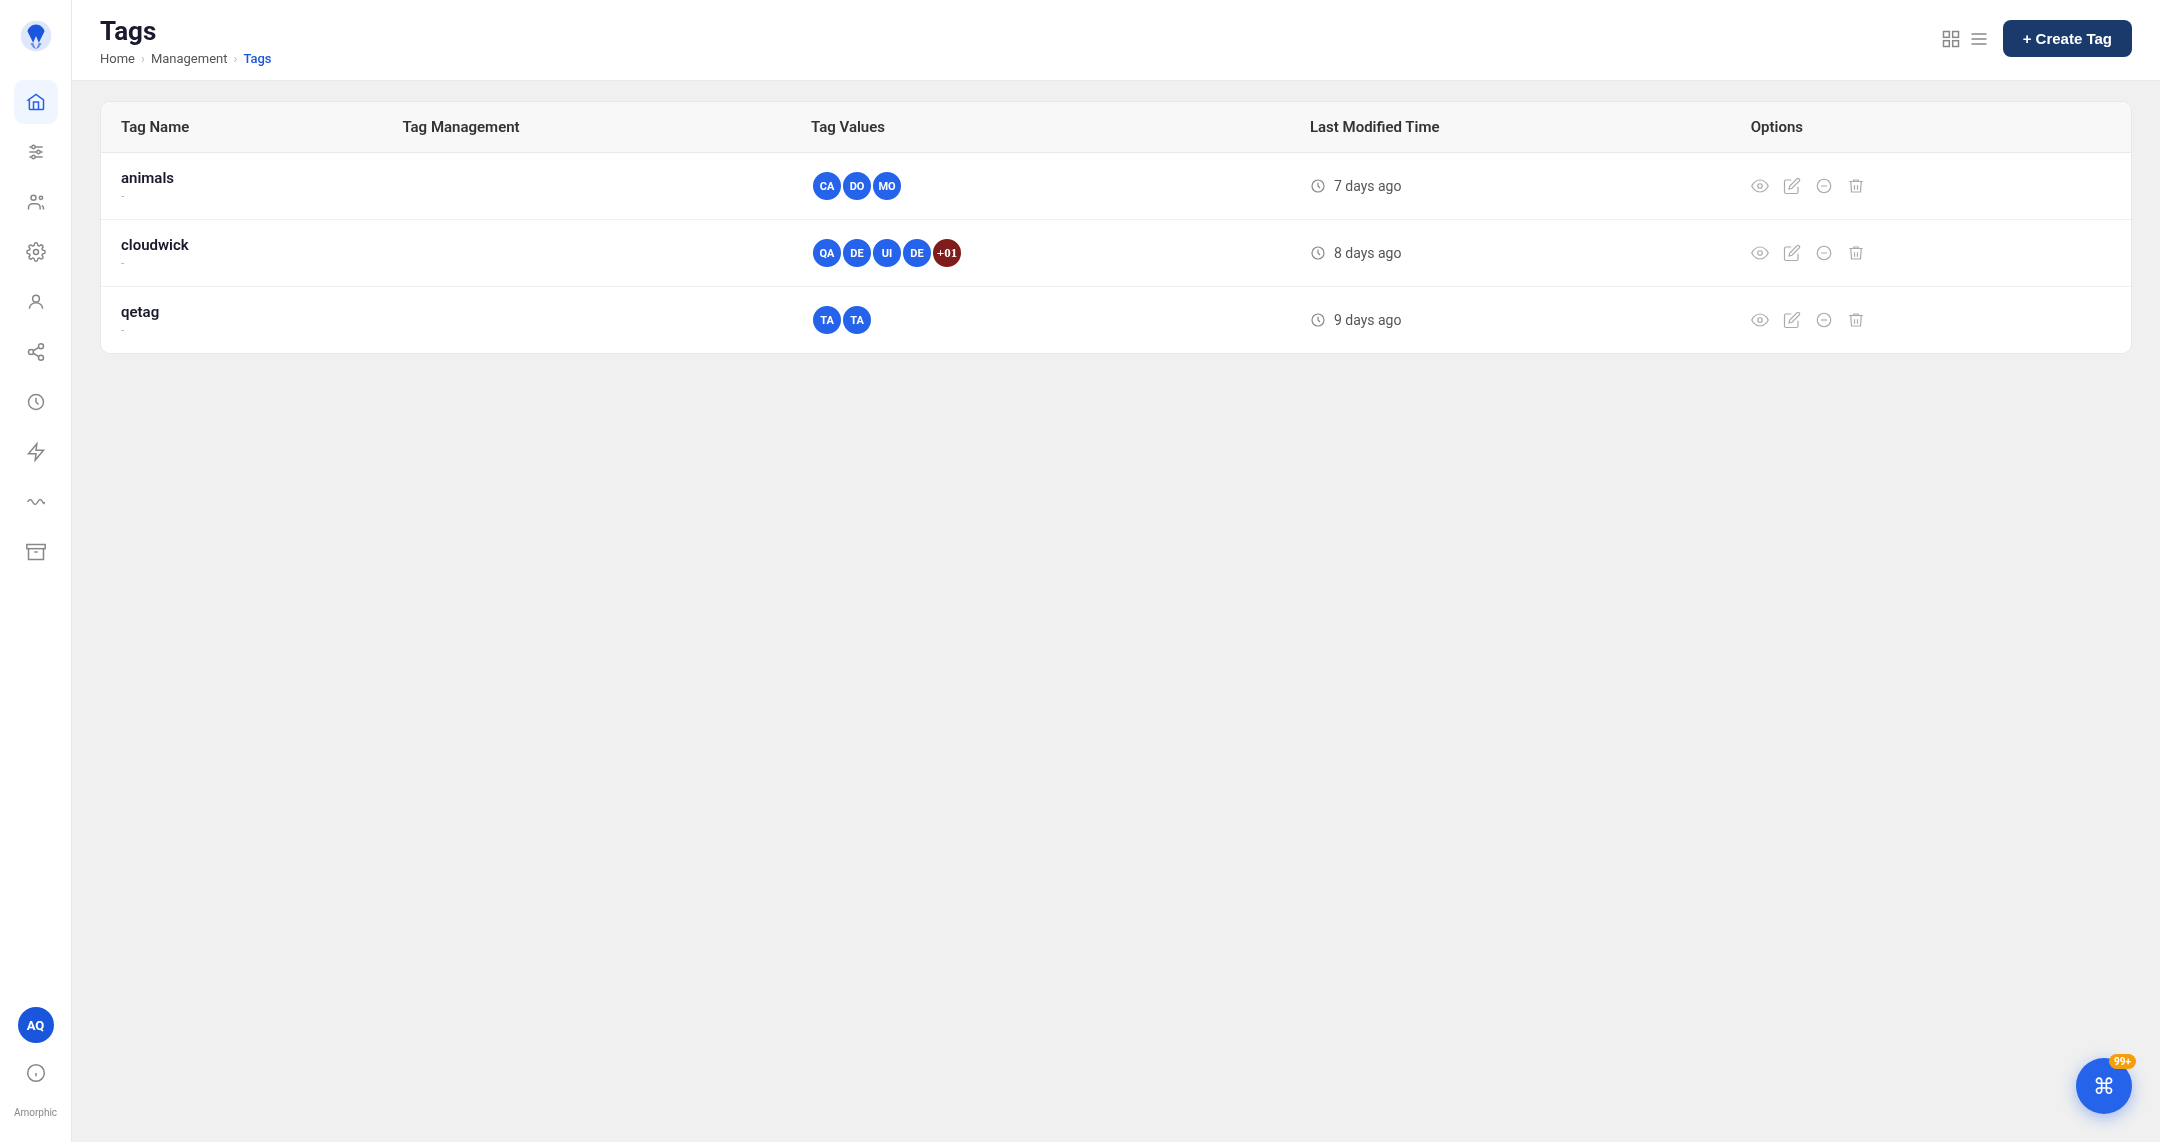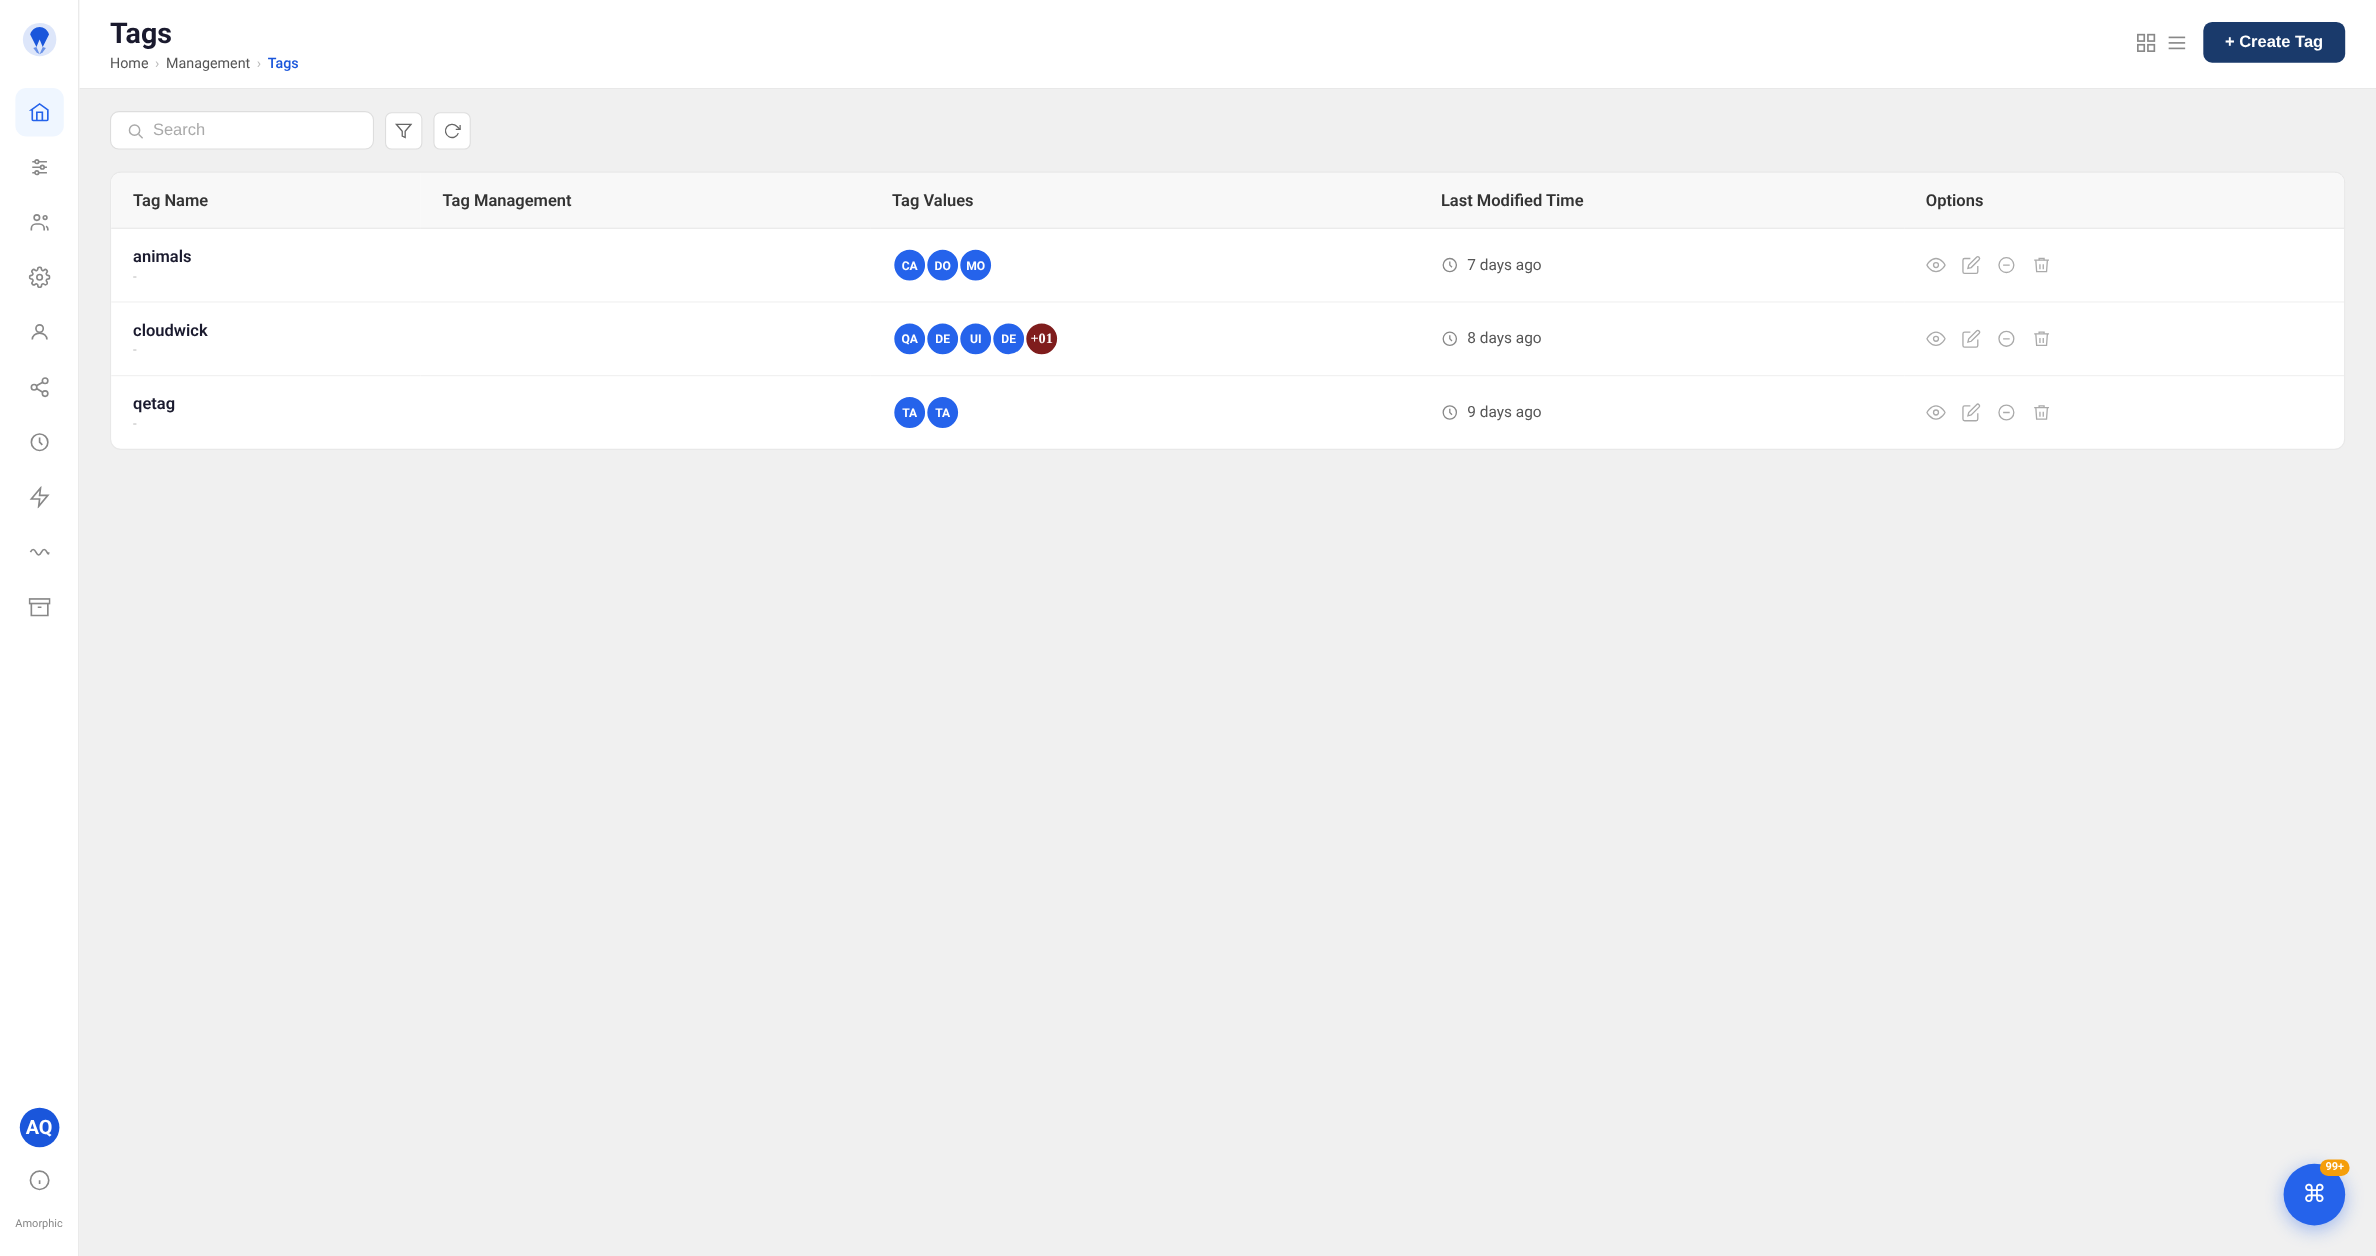--- a/index.html
+++ b/index.html
@@ -50,21 +50,21 @@
       flex-direction: column;
       align-items: center;
       gap: 8px;
       padding-bottom: 8px;
     }
     .sidebar-avatar {
       width: 36px; height: 36px;
       border-radius: 50%;
       background: #1a56db;
       color: #fff;
-      font-size: 18px;
+      font-size: 13px;
       font-weight: 700;
       display: flex; align-items: center; justify-content: center;
       cursor: pointer;
     }
     .sidebar-info {
       width: 44px; height: 44px;
       display: flex; align-items: center; justify-content: center;
       color: #888; cursor: pointer;
     }
     .sidebar-info svg { width: 20px; height: 20px; stroke: currentColor; fill: none; stroke-width: 1.8; }
@@ -395,40 +395,20 @@
             <line x1="3" y1="12" x2="21" y2="12"></line>
             <line x1="3" y1="18" x2="21" y2="18"></line>
           </svg>
       </div>
       <button class="btn-create-tag">+ Create Tag</button>
     </div>
   </div>
 
   <div class="content">
 
-    <div class="search-bar">
-      <div class="search-input-wrap">
-        <svg viewBox="0 0 24 24">
-            <circle cx="11" cy="11" r="7"></circle>
-            <line x1="16.5" y1="16.5" x2="22" y2="22"></line>
-          </svg>
-        <input class="search-input" type="text" placeholder="Search" style="">
-      </div>
-      <div class="filter-btn">
-        <svg viewBox="0 0 24 24">
-            <polygon points="22 3 2 3 10 12.46 10 19 14 21 14 12.46 22 3"></polygon>
-          </svg>
-      </div>
-      <div class="refresh-btn">
-        <svg viewBox="0 0 24 24">
-            <polyline points="23 4 23 10 17 10"></polyline>
-            <path d="M20.49 15a9 9 0 11-2.12-9.36L23 10"></path>
-          </svg>
-      </div>
-    </div>
 
     <div class="table-wrap">
       <table>
         <thead>
           <tr>
             <th>Tag Name</th>
             <th>Tag Management</th>
             <th>Tag Values</th>
             <th>Last Modified Time</th>
             <th>Options</th>

